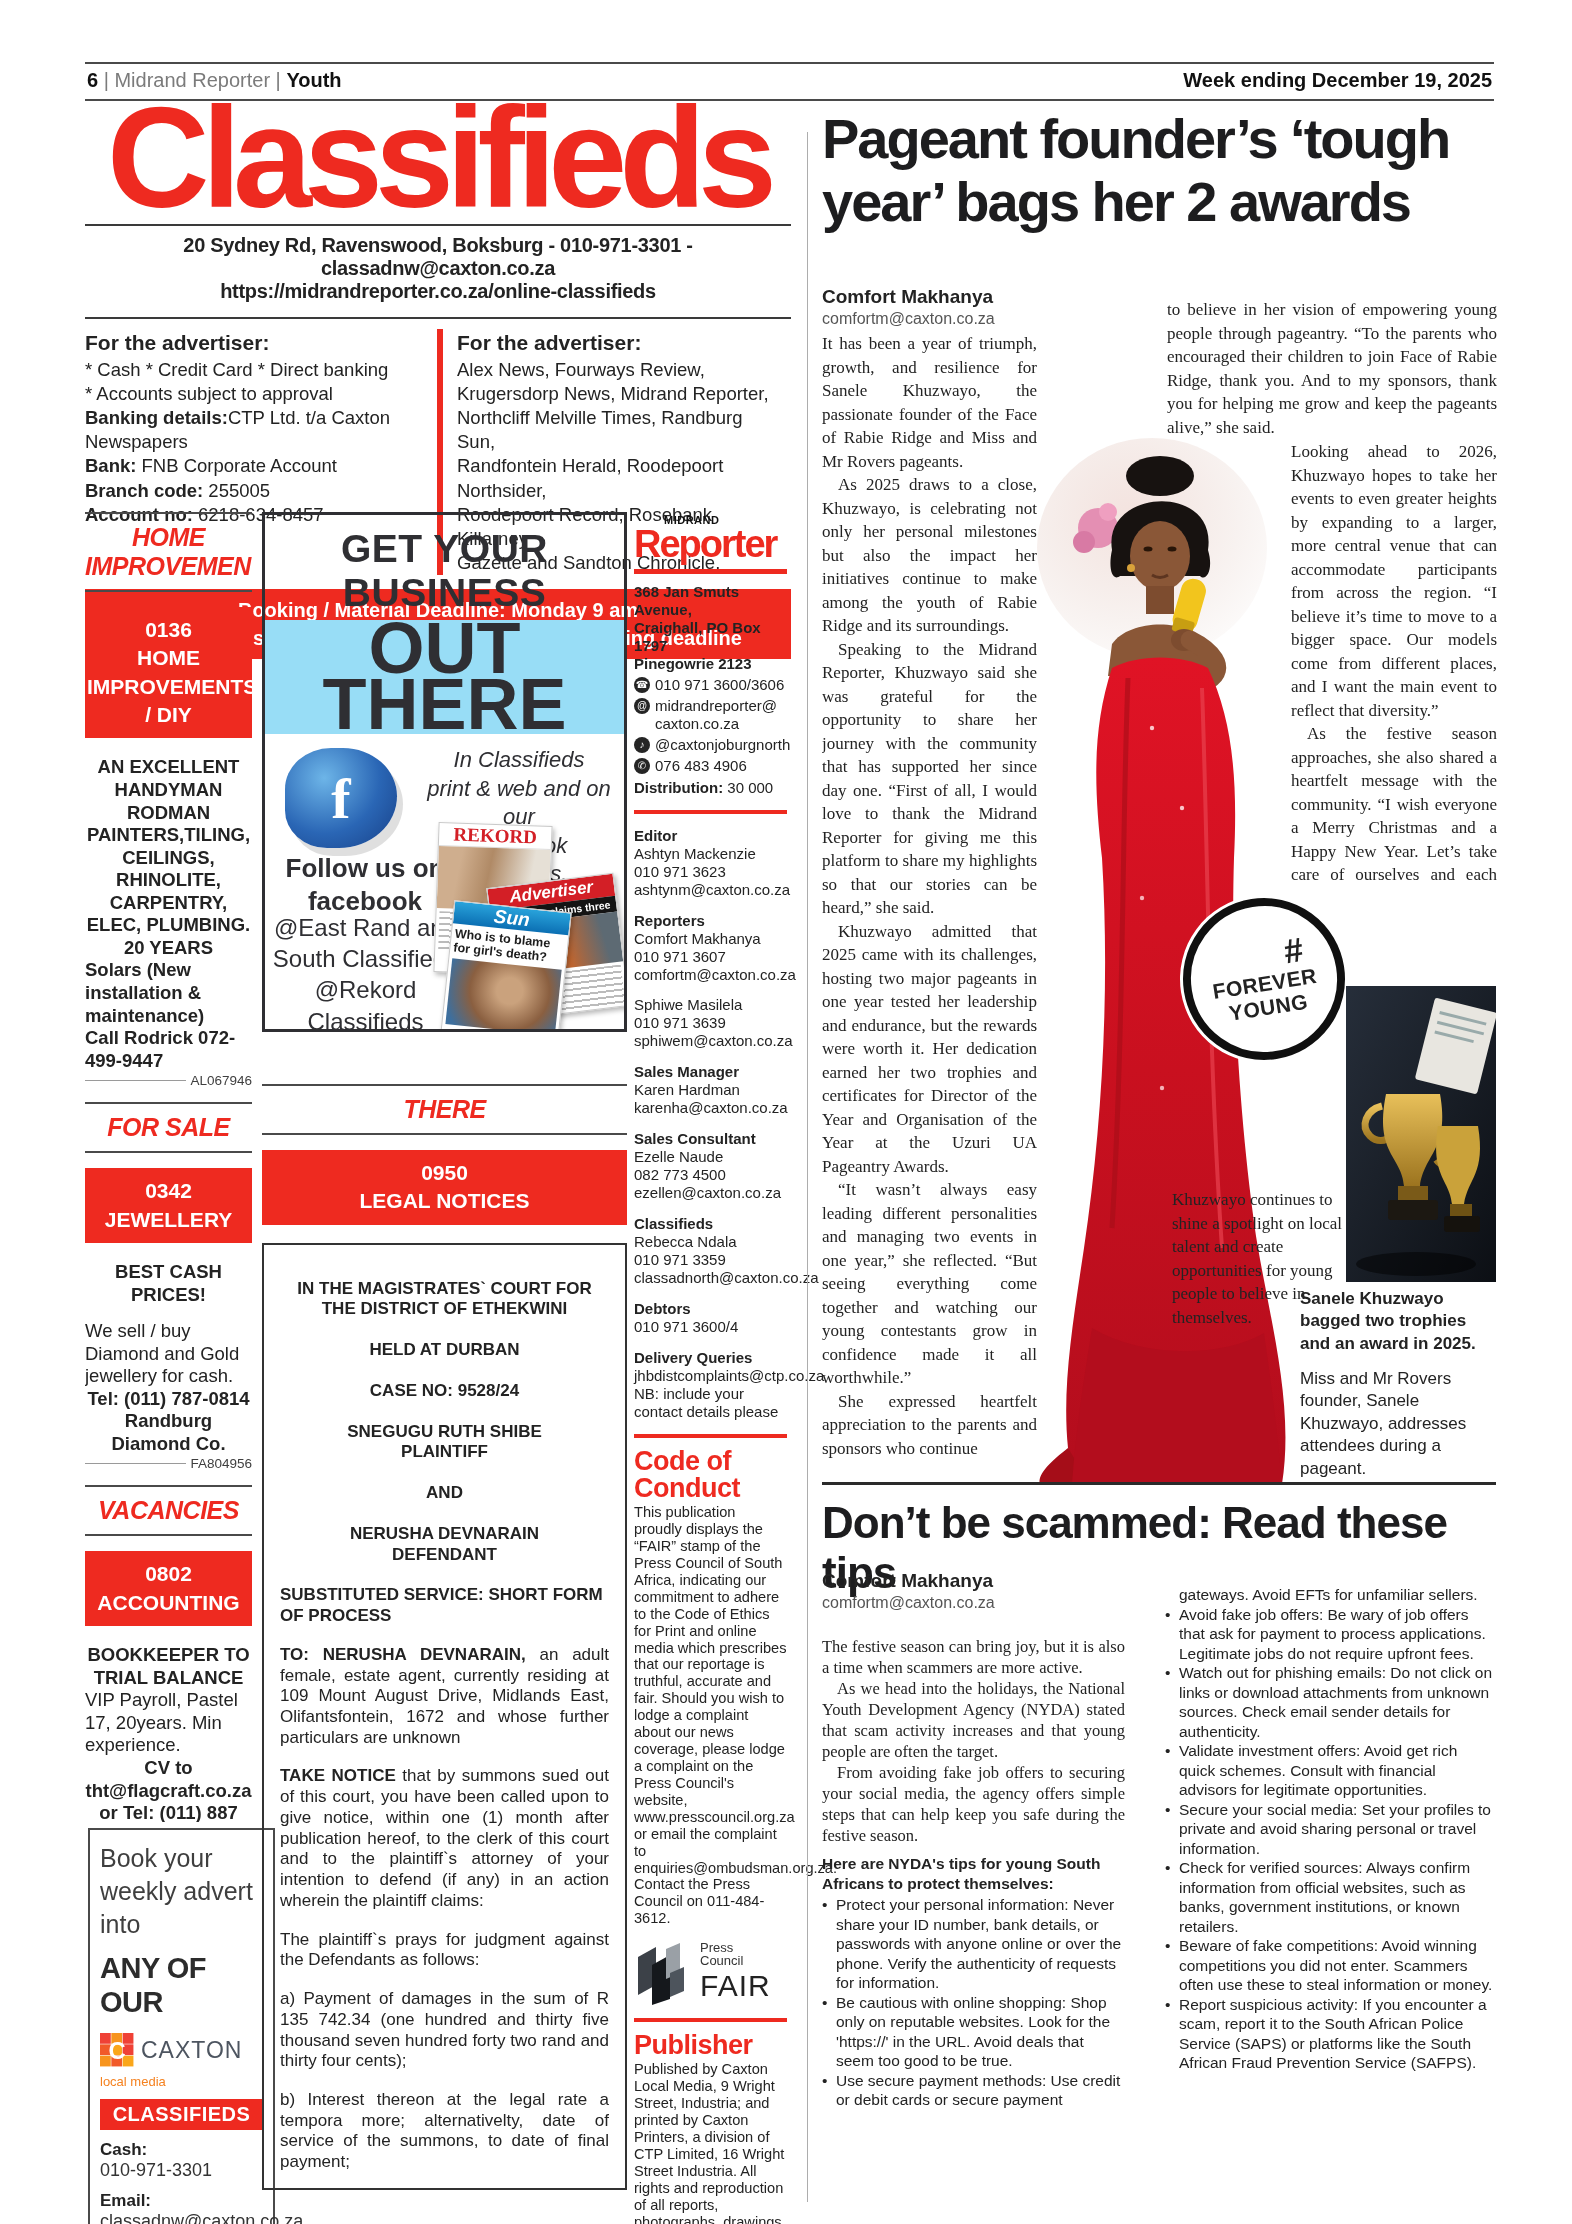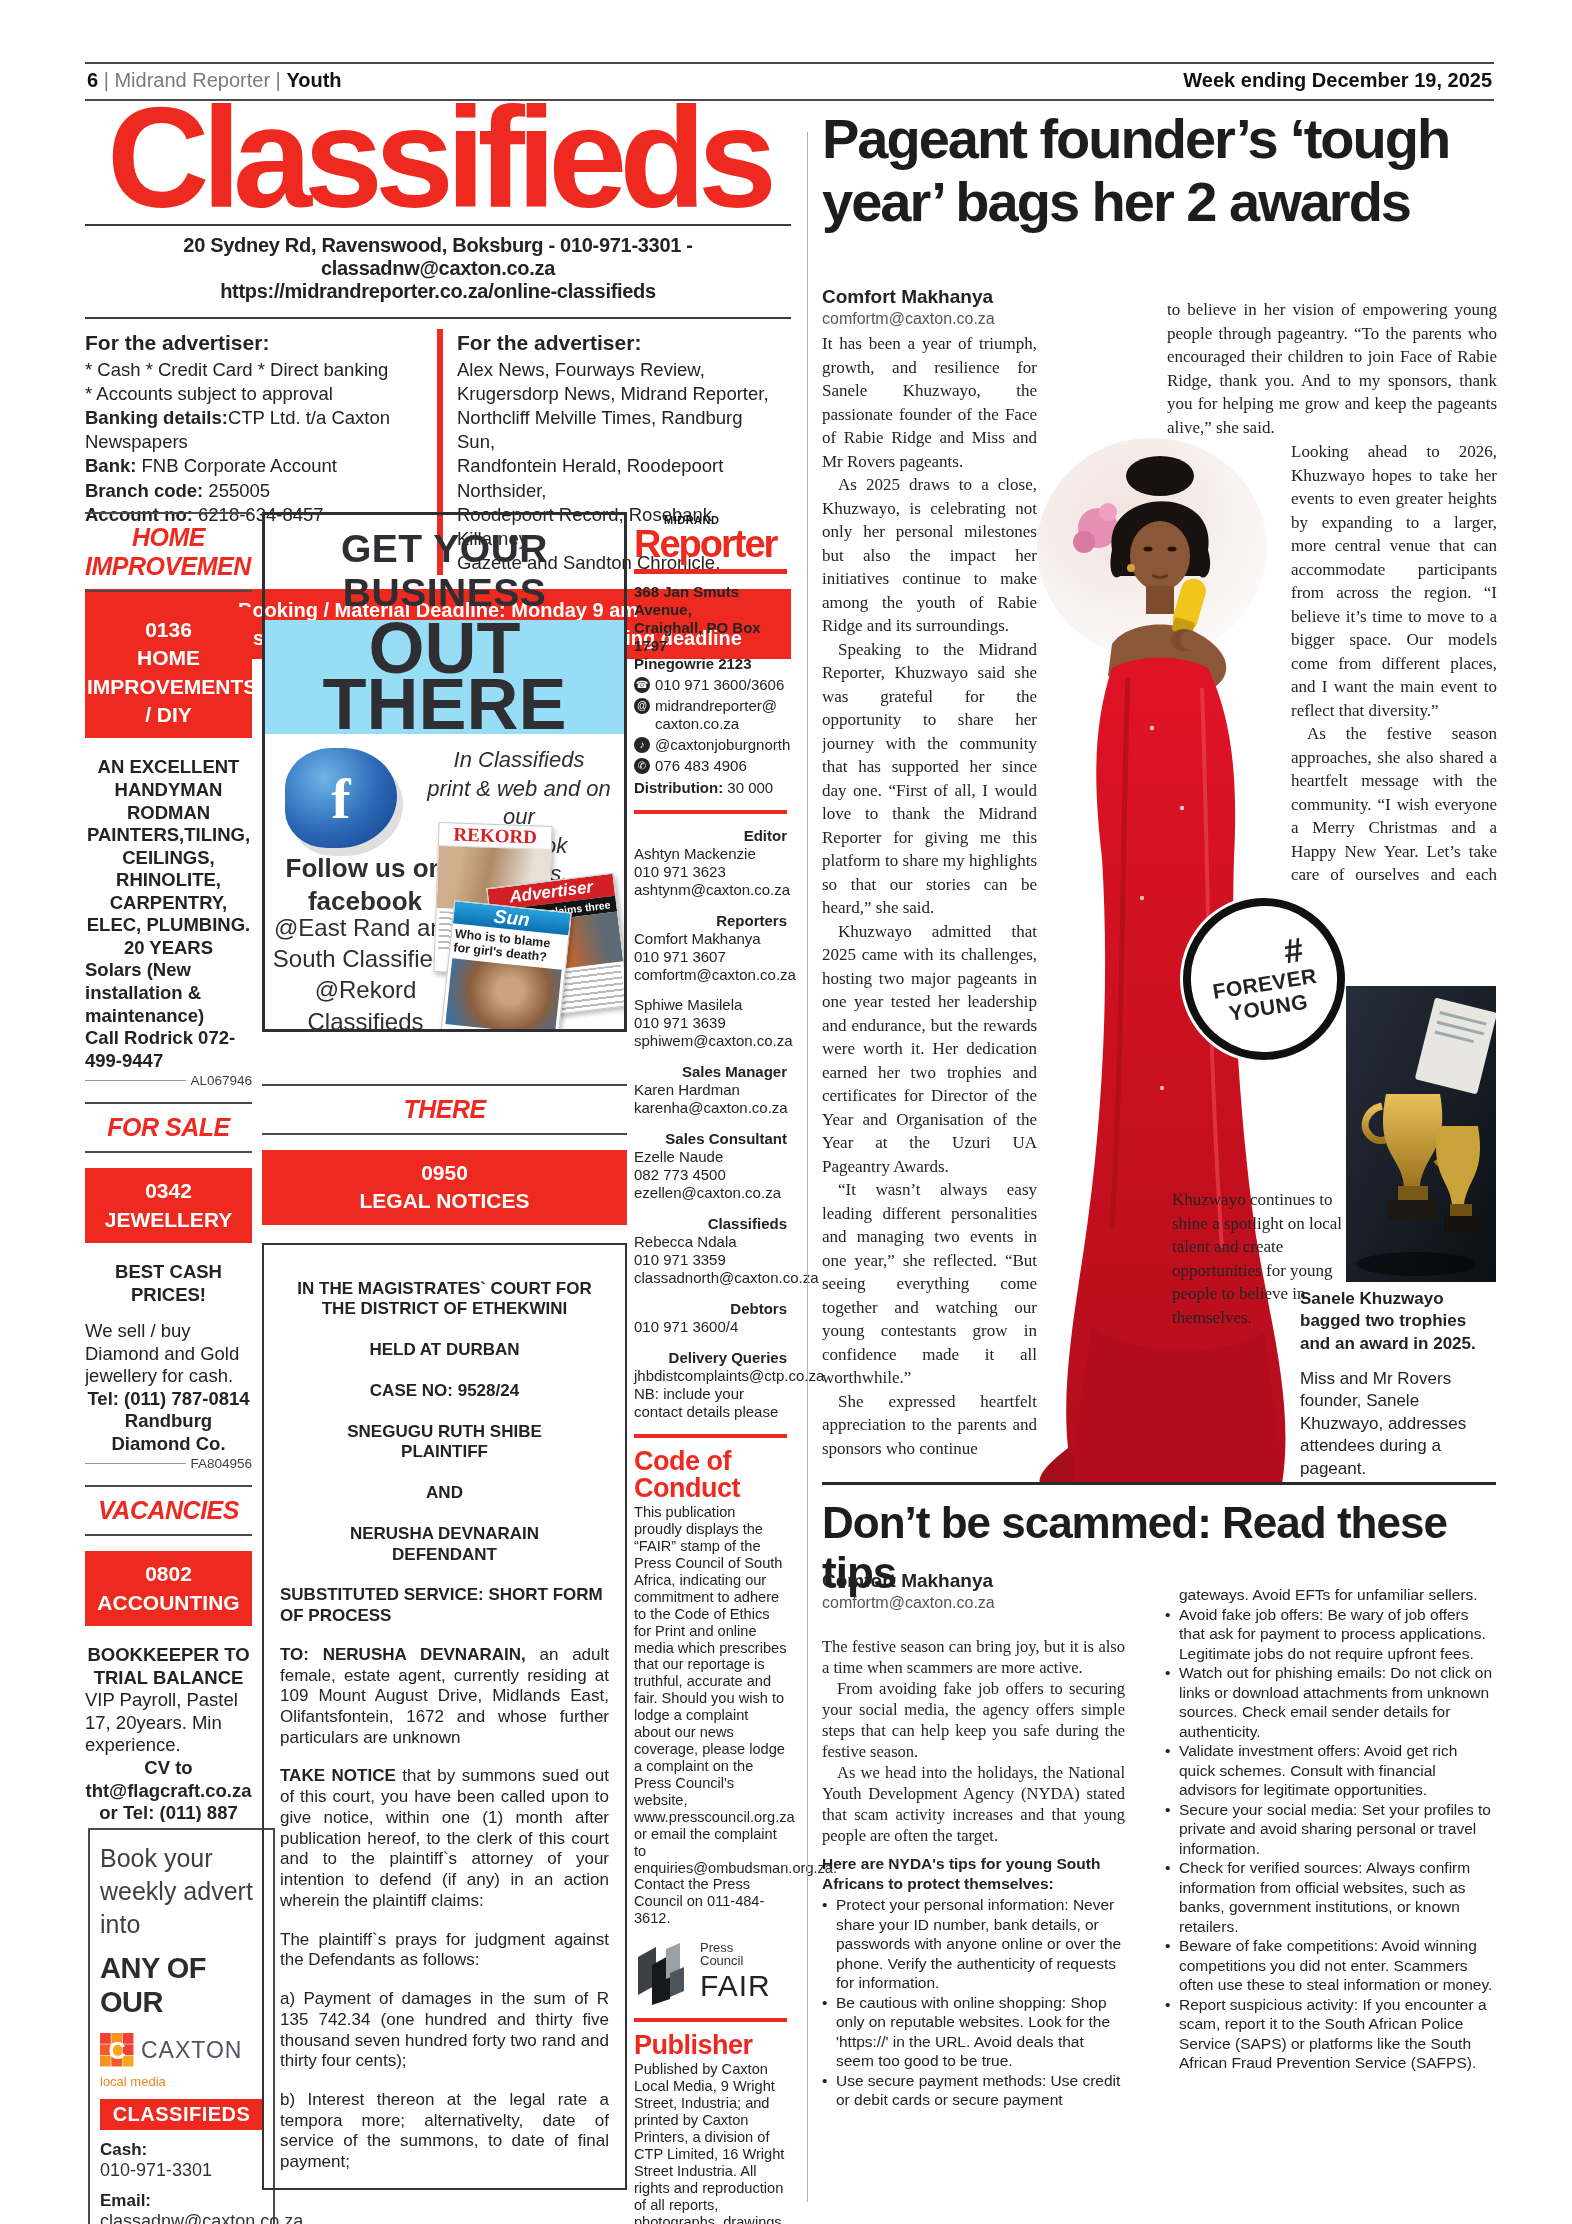--- a/index.html
+++ b/index.html
@@ -103,21 +103,21 @@
 
   
   .col-rep{left:634px;top:514px;width:153px;font-size:15px;line-height:1.2;}
   .replogo-top{font-size:11px;font-weight:800;letter-spacing:0.5px;margin-left:30px;color:#111;}
   .replogo{color:var(--red);font-weight:800;font-size:38px;line-height:34px;letter-spacing:-2px;}
   .repbar{border-top:5px solid var(--red);margin:8px 0 9px;}
   .repaddr{font-weight:700;}
   .crow{display:flex;gap:5px;margin-top:3px;}
   .cic{width:16px;height:16px;border-radius:50%;background:#252525;color:#fff;font-size:10px;
        display:flex;align-items:center;justify-content:center;flex:0 0 16px;margin-top:1px;}
-  .rl{font-weight:700;margin-top:13px;text-align:right;}
+  .rl{font-weight:700;margin-top:13px;}
   .rrule{border-top:4px solid var(--red);margin:13px 0 10px;}
   .redhead{color:var(--red);font-weight:800;font-size:27px;letter-spacing:-0.5px;line-height:1;}
   .smallbody{font-size:14.6px;line-height:1.16;margin-top:2px;}
   .fair{display:flex;align-items:center;gap:10px;margin:12px 0 2px;}
   .fairsh{position:relative;width:56px;height:66px;}
   .fair-small{font-size:13px;line-height:1.05;color:#333;}
   .fair-big{font-size:30px;letter-spacing:1px;color:#222;}
 
   
   .vdiv{left:807px;top:132px;width:1px;height:2070px;background:#adadad;}
@@ -524,22 +524,22 @@
 
   <div class="abs scam-rule"></div>
   <div class="abs scam-head">Don’t be scammed: Read these tips</div>
   <div class="abs scam-by">
     <div class="byline-n">Comfort Makhanya</div>
     <div class="byline-e">comfortm@caxton.co.za</div>
   </div>
   <div class="abs scam-c1">
     <div class="scamser j">
         <p>The festive season can bring joy, but it is also a time when scammers are more active.</p>
+        <p>As we head into the holidays, the National Youth Development Agency (NYDA) stated that scam activity increases and that young people are often the target.</p>
         <p>From avoiding fake job offers to securing your social media, the agency offers simple steps that can help keep you safe during the festive season.</p>
-        <p>As we head into the holidays, the National Youth Development Agency (NYDA) stated that scam activity increases and that young people are often the target.</p>
       </div>
     <div class="tips-lead">Here are NYDA's tips for young South Africans to protect themselves:</div>
     <div>
 
     <div class="bl">
           <span class="bd">•</span>
           <span>Protect your personal information: Never share your ID number, bank details, or passwords with anyone online or over the phone. Verify the authenticity of requests for information.</span>
         </div>
         <div class="bl">
           <span class="bd">•</span>

